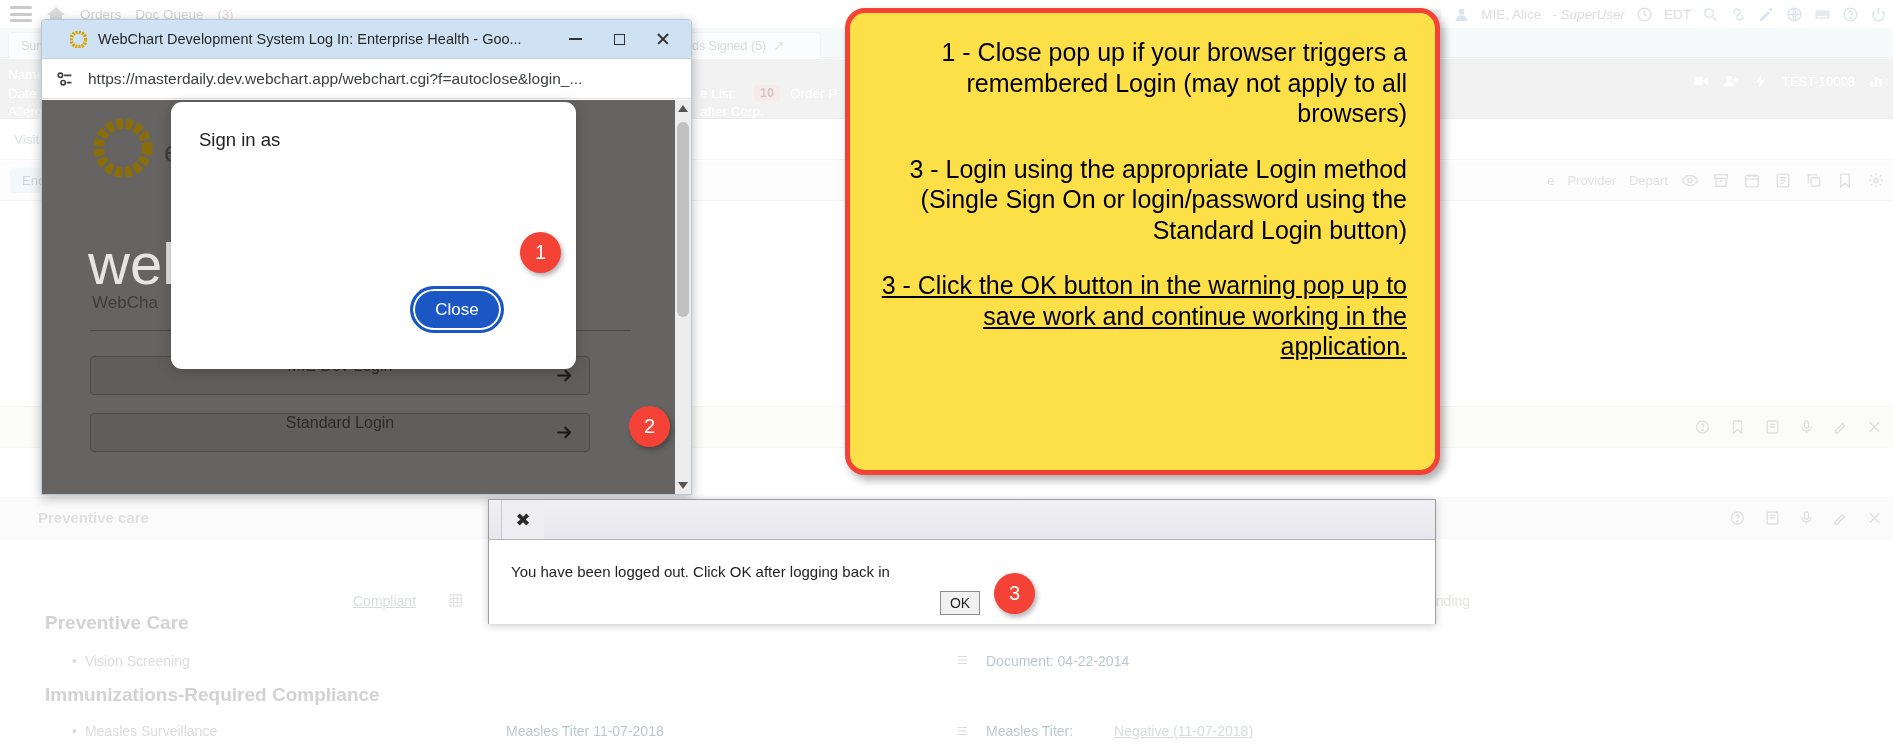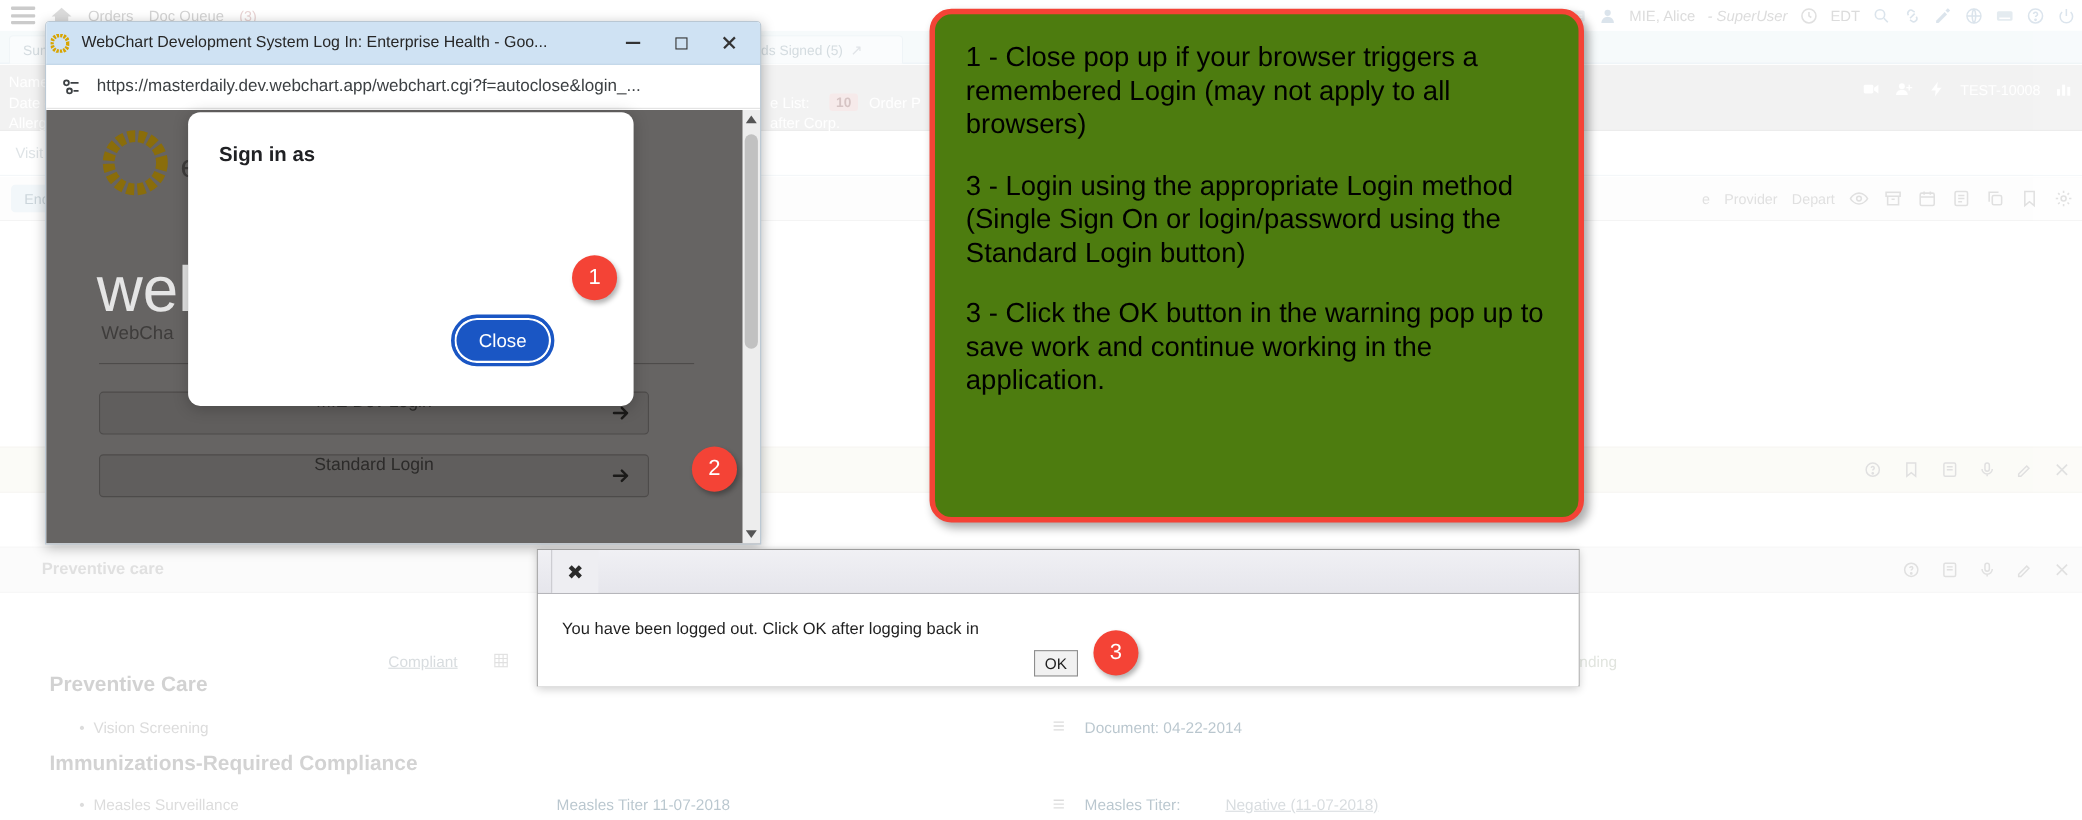--- a/index.html
+++ b/index.html
@@ -132,21 +132,21 @@
   .browser-win {
     position:absolute; left:41px; top:19px; width:651px; height:476px;
     background:#ffffff;
     border:1px solid #b9c7d3;
     box-shadow: 0 3px 12px rgba(0,0,0,0.28);
     border-radius:4px 4px 0 0;
     overflow:hidden;
   }
   .bw-title {
     height:39px; background:#cfe2f3;
-    display:flex; align-items:center; padding:0 6px 0 4px;
+    display:flex; align-items:center; padding:0 6px 0 28px;
     border-bottom:1px solid #bcd2e6;
   }
   .bw-favicon { width:17px; height:17px; margin-right:11px; flex:0 0 auto; }
   .bw-favicon svg { width:100%; height:100%; display:block; }
   .bw-titletext {
     flex:1 1 auto; font-size:14.5px; color:#272727;
     white-space:nowrap; overflow:hidden; text-overflow:clip;
   }
   .bw-ctrl { width:44px; height:39px; display:flex; align-items:center; justify-content:center; color:#333; }
   .bw-ctrl .m { width:13px; height:1.5px; background:#333; }
@@ -200,21 +200,21 @@
   }
   .wc-btn .arw { position:absolute; right:15px; top:9px; width:19px; height:19px; }
   .wc-btn .arw svg { width:100%; height:100%; display:block; }
 
   
   .signin-modal {
     position:absolute; left:171px; top:102px; width:405px; height:267px;
     background:#ffffff; border-radius:11px;
     box-shadow: 0 2px 14px rgba(0,0,0,0.22);
   }
-  .si-title { position:absolute; left:28px; top:27px; font-size:18.5px; color:#202124; font-weight:bold; }
+  .si-title { position:absolute; left:28px; top:27px; font-size:18.5px; color:#202124; font-weight:normal; }
   .si-acct-row { position:absolute; left:28px; top:75px; display:flex; align-items:center; }
   .si-avatar-ico { width:42px; height:42px; border-radius:50%; background:#e4e4e4; position:relative; flex:0 0 auto; }
   .si-avatar-ico:before { content:""; position:absolute; left:13.5px; top:8px; width:15px; height:15px; border-radius:50%; background:#bdbdbd; }
   .si-avatar-ico:after  { content:""; position:absolute; left:8px; top:26px; width:26px; height:14px; border-radius:13px 13px 0 0; background:#bdbdbd; }
   .si-email { margin-left:35px; font-size:17px; color:#202124; }
   .si-close {
     position:absolute; left:239px; top:184px; width:94px; height:47px;
     background:#1a56c4; border:3px solid #1a56c4; border-radius:24px;
     color:#ffffff; font-size:17px;
     display:flex; align-items:center; justify-content:center;
@@ -244,29 +244,29 @@
   .warn-ok {
     position:absolute; left:451px; top:51px; width:40px; height:24px;
     background:#f1f1f1; border:1px solid #8e8e8e;
     display:flex; align-items:center; justify-content:center;
     font-size:14px; color:#1f1f1f;
   }
 
   
   .callout {
     position:absolute; left:845px; top:8px; width:595px; height:467px;
-    background:#4d7c0f;
+    background:#fde047;
     border:5px solid #f44336; border-radius:20px;
     box-shadow: 4px 5px 9px rgba(0,0,0,0.33);
     padding:24px 28px;
-    text-align:left;
+    text-align:right;
     font-size:25px; line-height:1.22; color:#000;
   }
   .callout p { margin:0 0 25px 0; }
-  .callout p:last-child { margin-bottom:0; }
+  .callout p:last-child { margin-bottom:0;text-decoration:underline; }
 
   
   .badge {
     position:absolute; border-radius:50%;
     background:#f44336; color:#ffffff;
     display:flex; align-items:center; justify-content:center;
     font-size:20px;
     box-shadow: 2px 3px 5px rgba(0,0,0,0.30);
   }
   #badge1 { left:520px; top:232px; width:41px; height:41px; }

